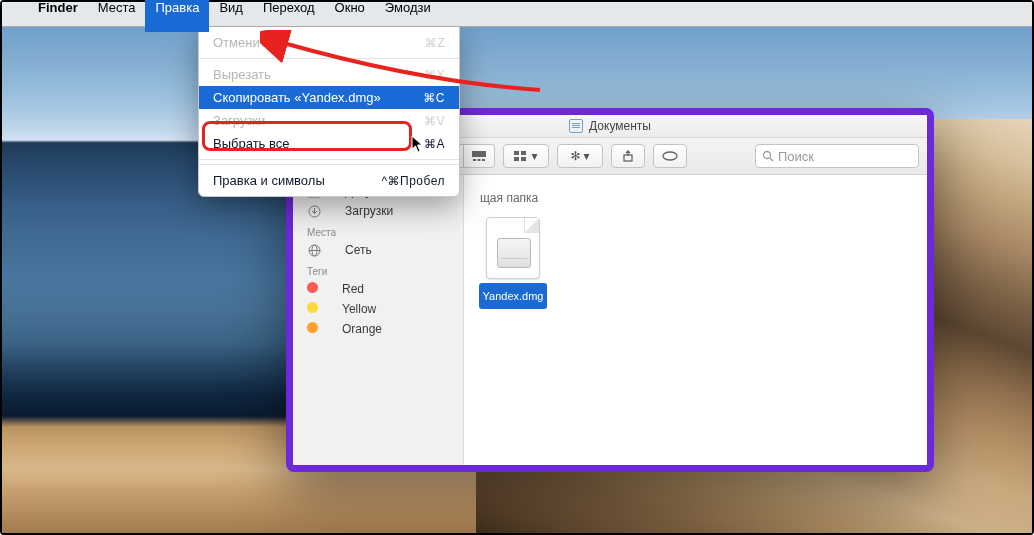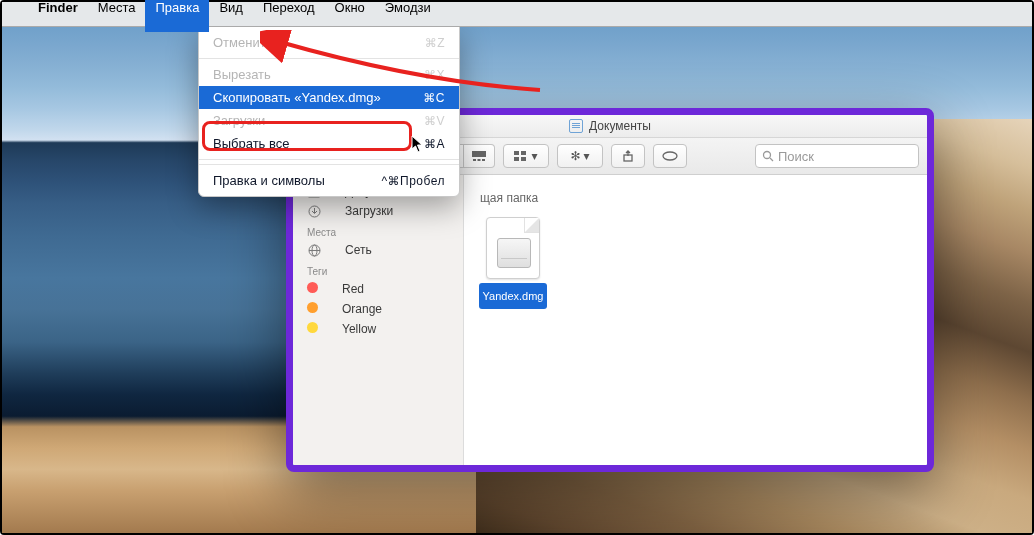--- a/index.html
+++ b/index.html
@@ -255,26 +255,26 @@
               </svg>
             </span>
           <span>Сеть</span>
         </div>
         <div class="sb-h">Теги</div>
         <div class="sb-i">
             <span class="tag-dot" style="background:#ff5b56"></span>
             <span>Red</span>
           </div>
         <div class="sb-i">
+            <span class="tag-dot" style="background:#ffd83d"></span>
+            <span>Yellow</span>
+          </div>
+        <div class="sb-i">
             <span class="tag-dot" style="background:#ff9f2e"></span>
             <span>Orange</span>
-          </div>
-        <div class="sb-i">
-            <span class="tag-dot" style="background:#ffd83d"></span>
-            <span>Yellow</span>
           </div>
       </div>
       <div class="content">
         <div class="crumb">щая папка</div>
         <div class="file">
           <div class="iconbox">
               <div class="disk"></div>
             </div>
           <span class="name">Yandex.dmg</span>
         </div>

